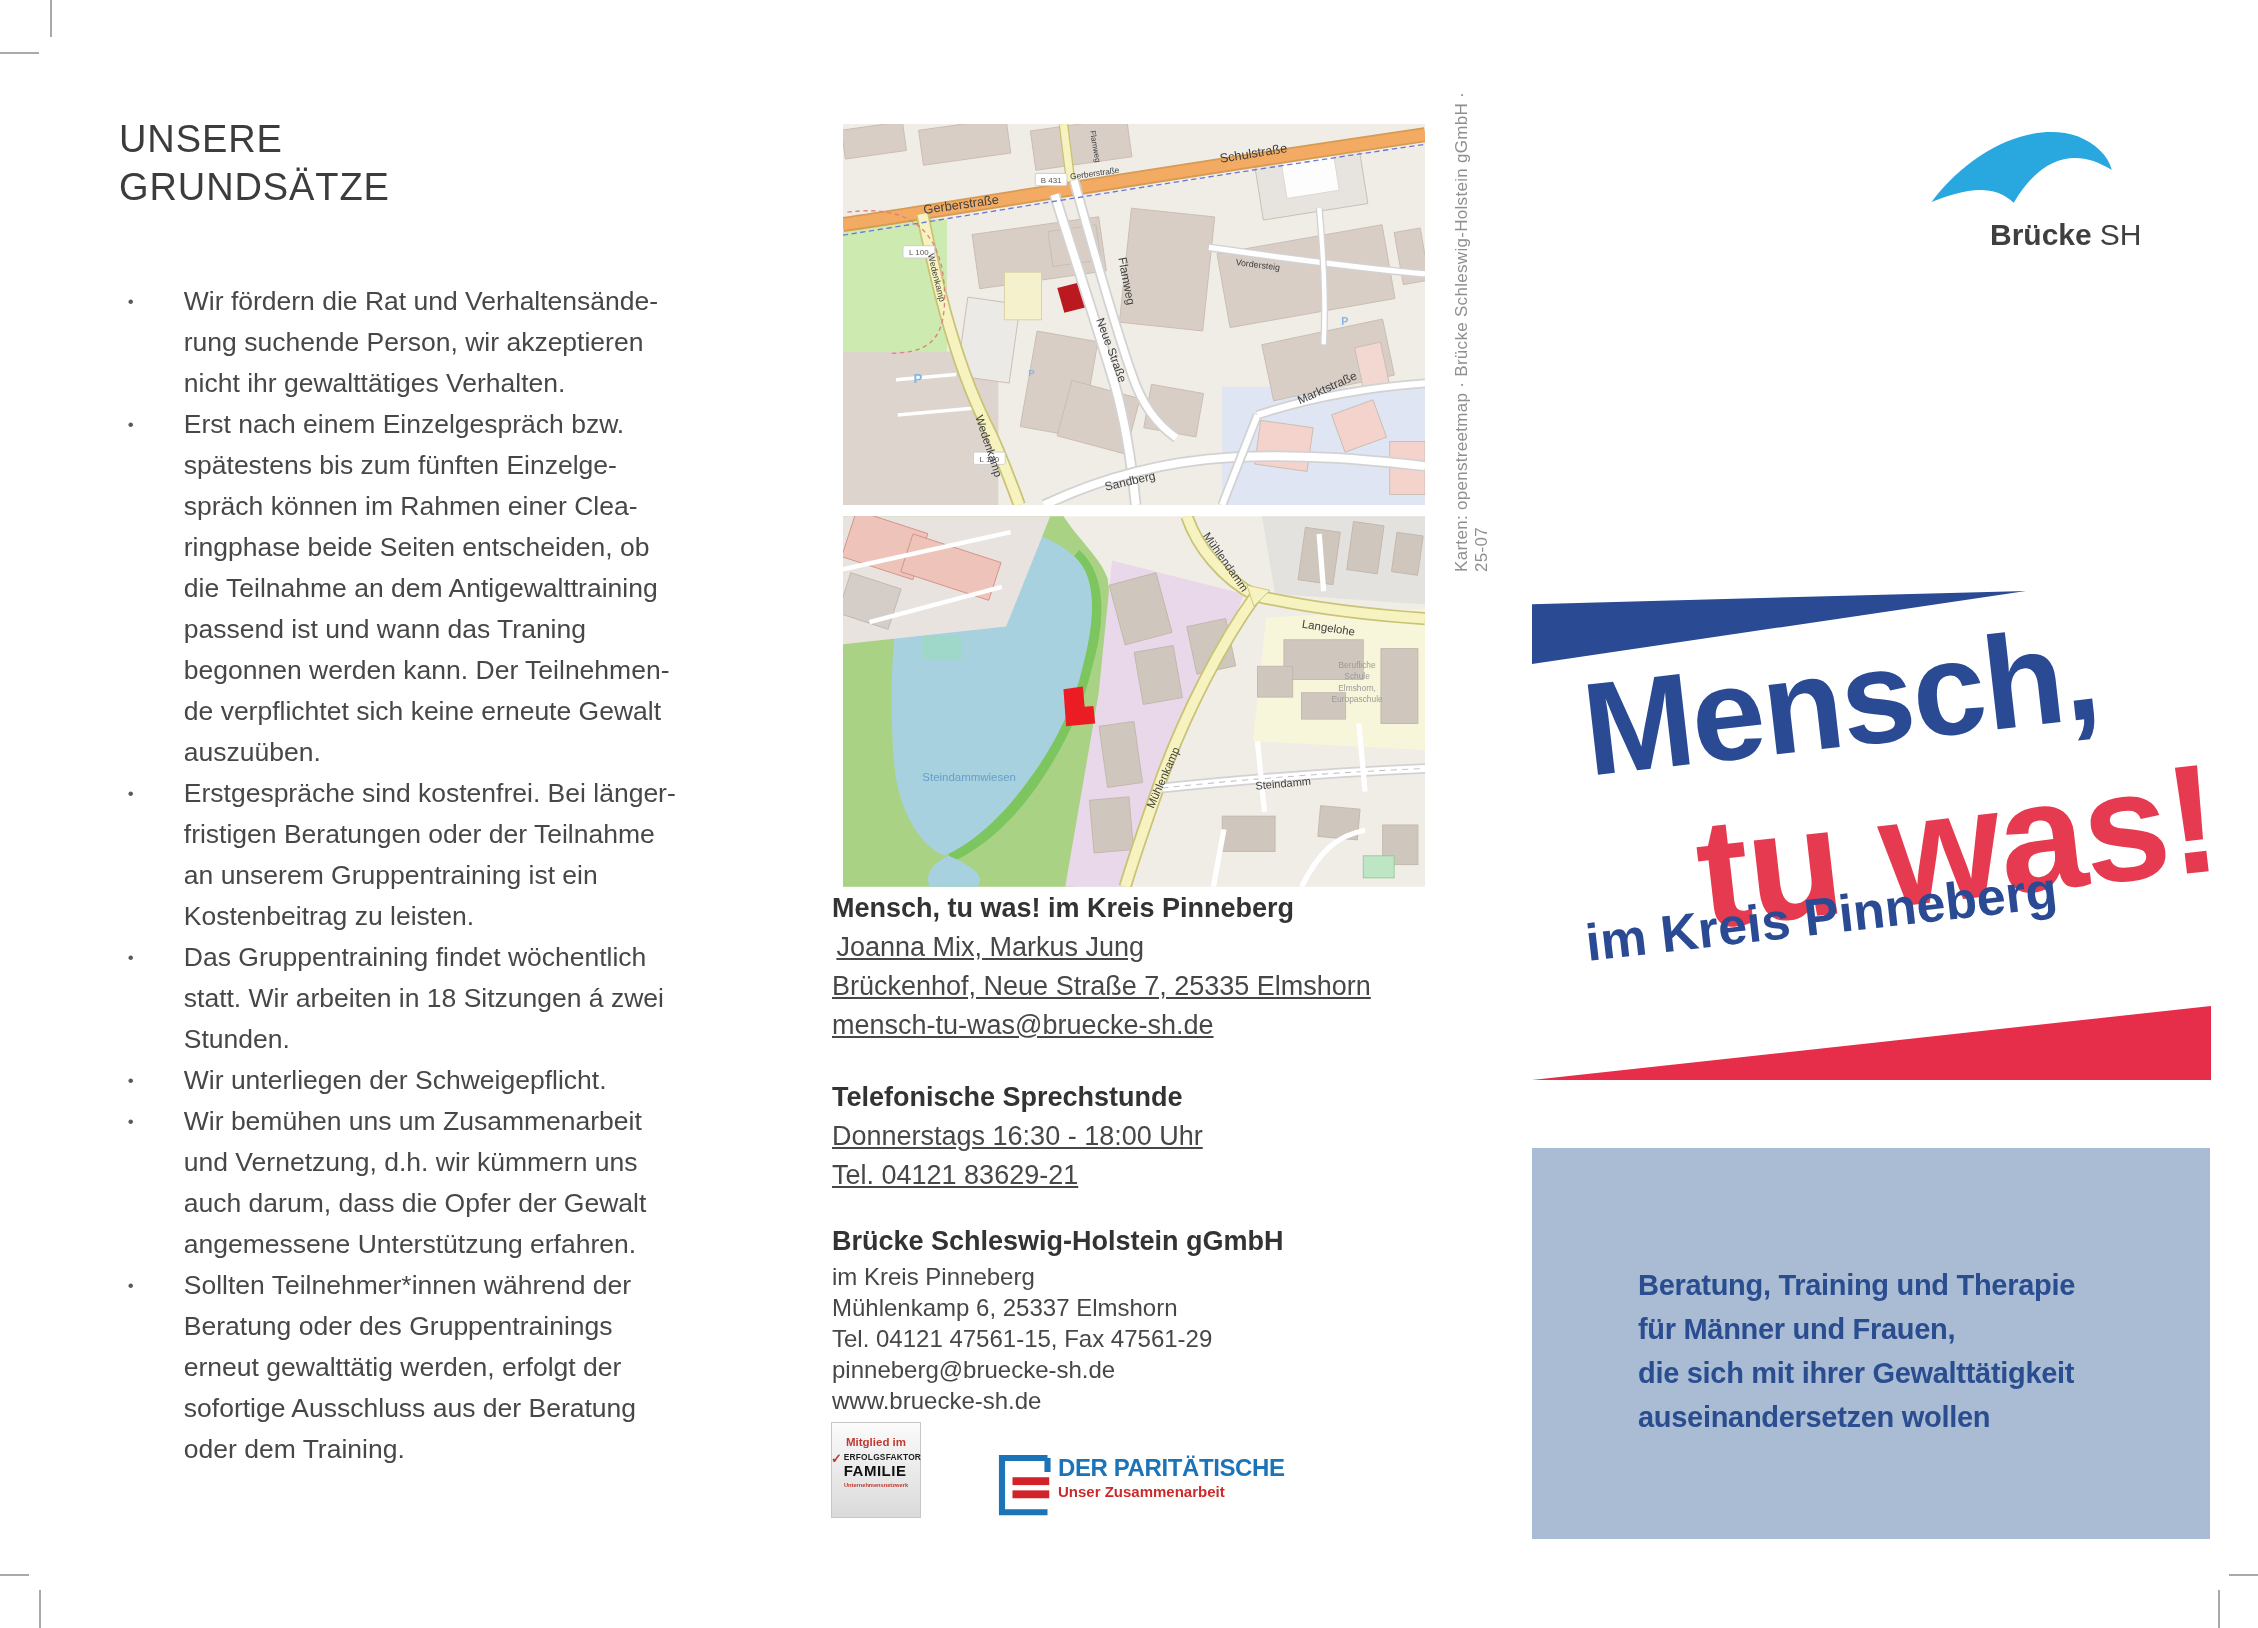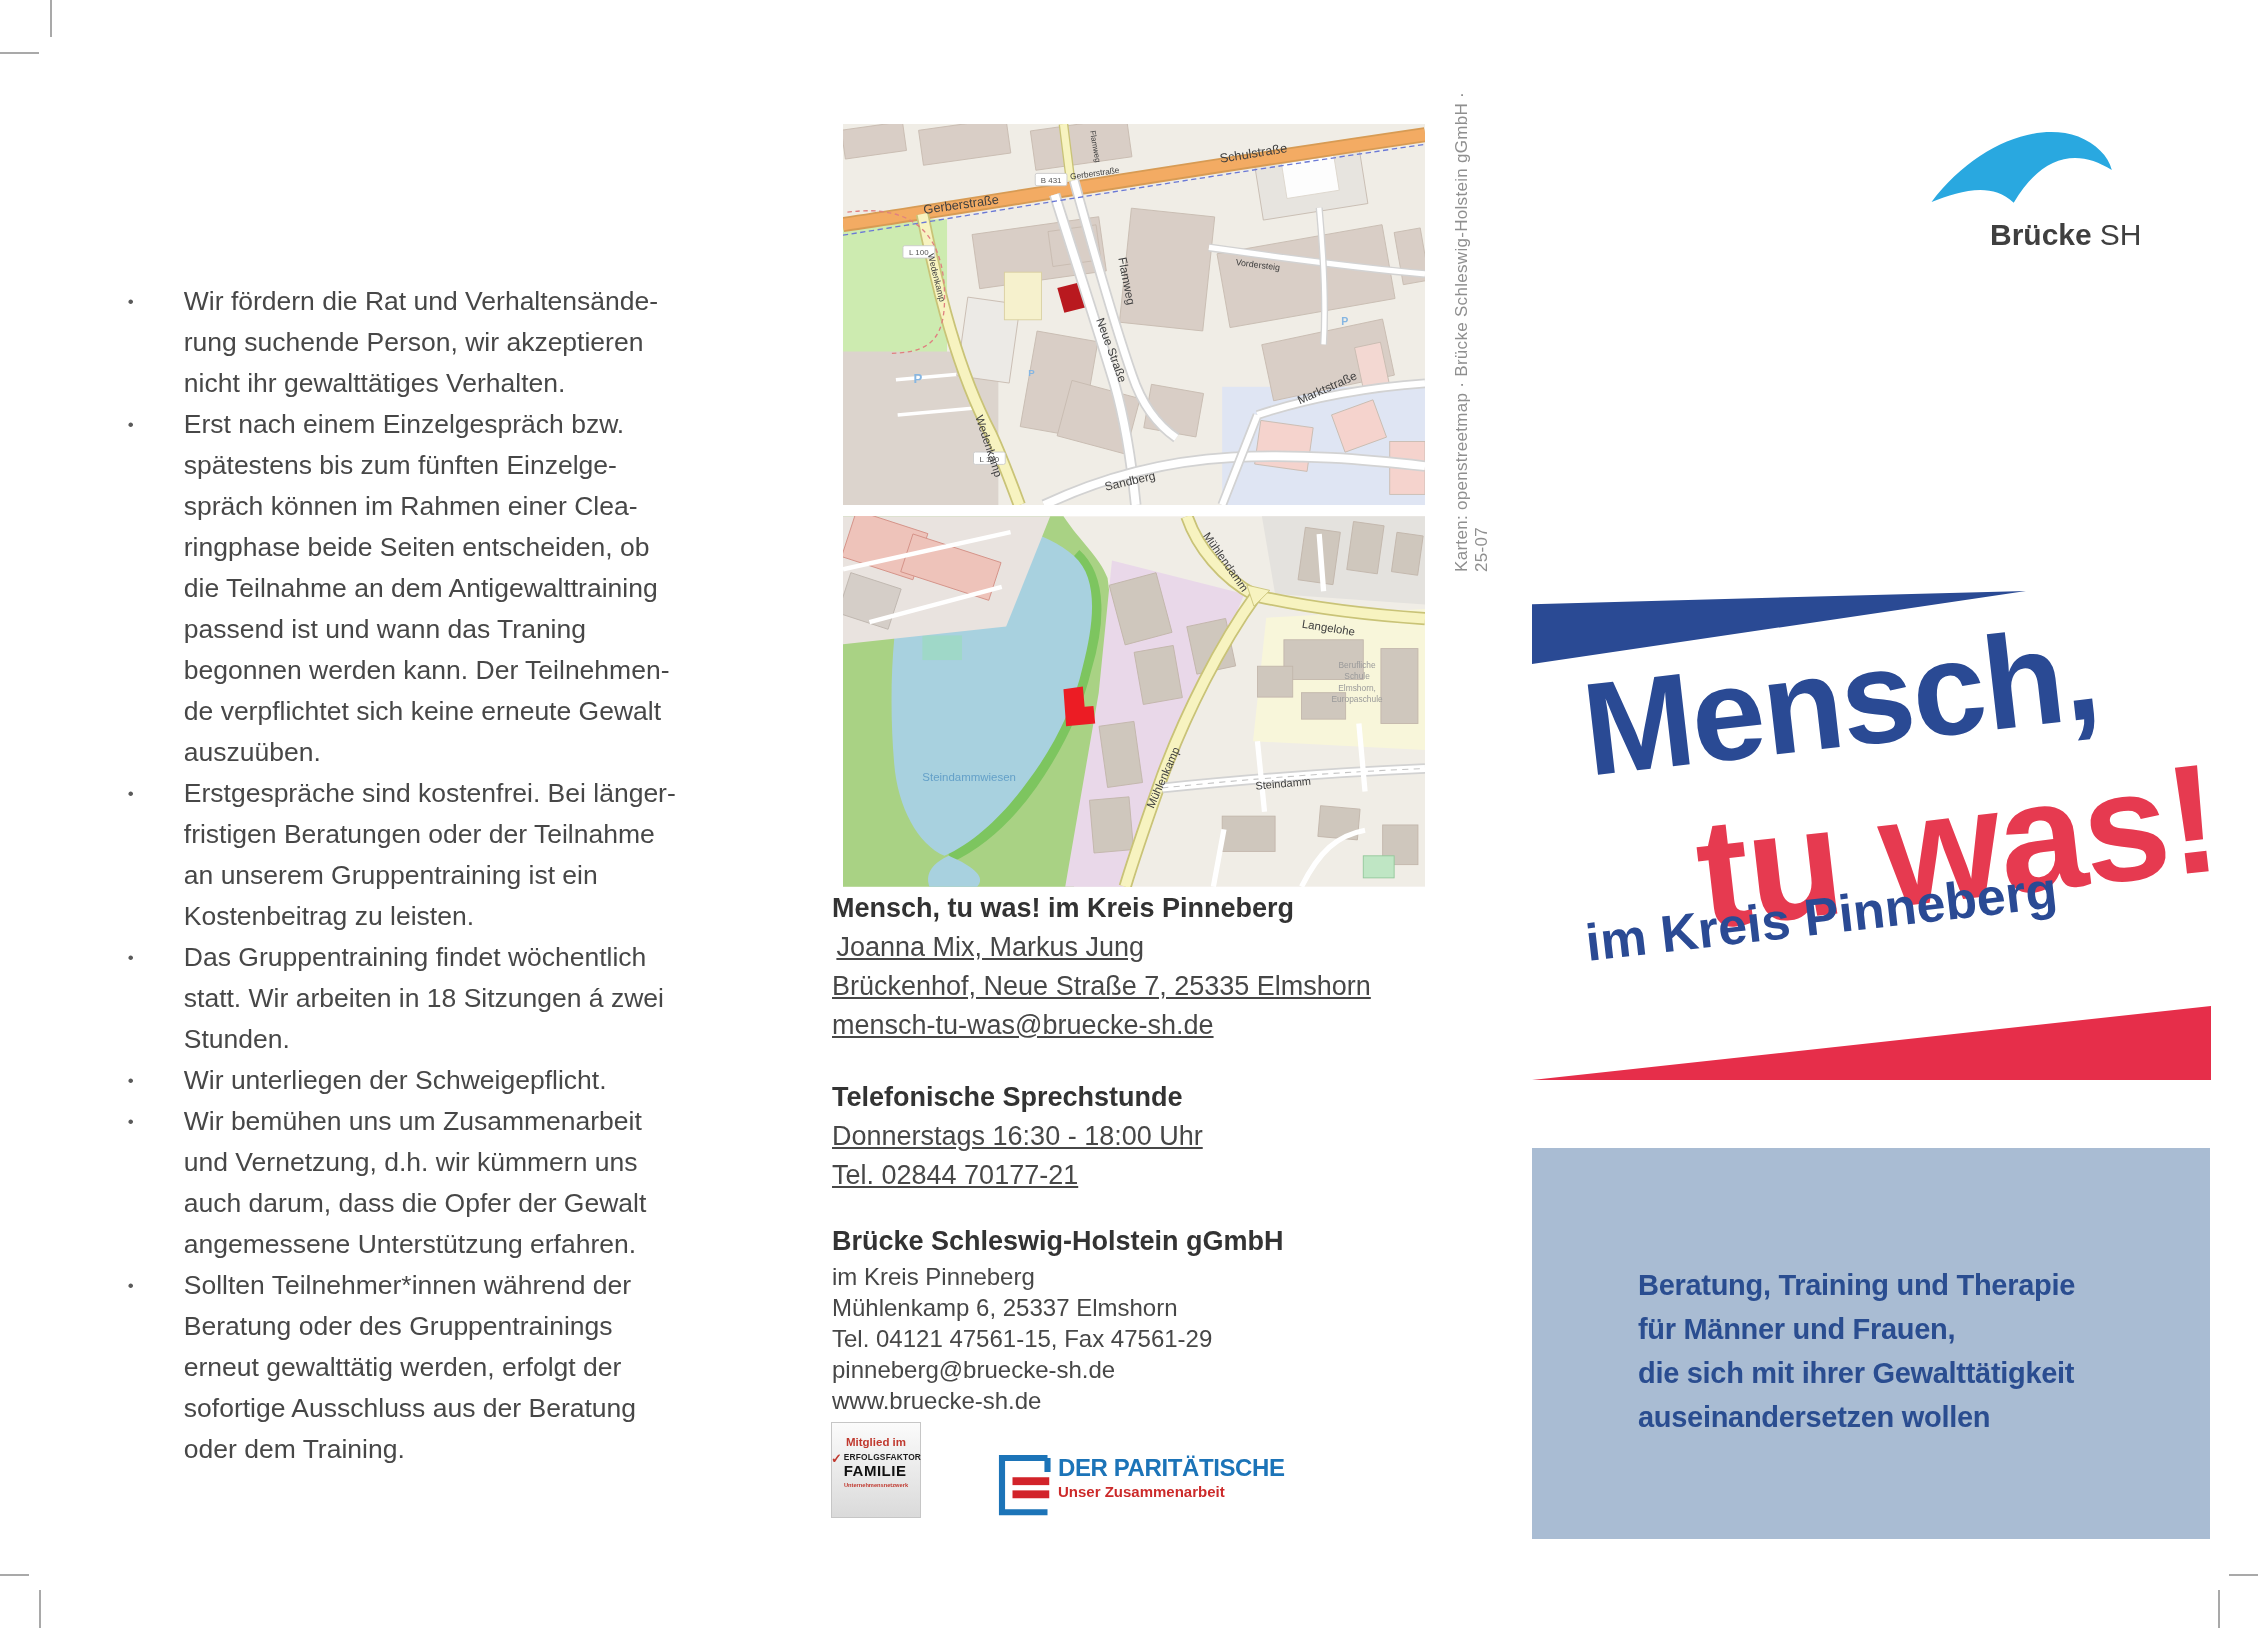--- a/index.html
+++ b/index.html
@@ -63,20 +63,22 @@
 
 <div id="page">
 
   <div class="mark" style="left:50px;top:0;width:1.8px;height:37px;"></div>
   <div class="mark" style="left:0;top:52px;width:39px;height:1.8px;"></div>
   <div class="mark" style="left:0;top:1574px;width:29px;height:1.8px;"></div>
   <div class="mark" style="left:39px;top:1590px;width:1.8px;height:39px;"></div>
   <div class="mark" style="left:2229px;top:1574px;width:29px;height:1.8px;"></div>
   <div class="mark" style="left:2218px;top:1590px;width:1.8px;height:39px;"></div>
 
+  <div class="abs lp-heading pre">UNSERE
+GRUNDSÄTZE</div>
 
   <div class="abs bullets">
     <div class="bullet">
       <span class="dot">•</span>
       <span class="txt pre">Wir fördern die Rat und Verhaltensände-
 rung suchende Person, wir akzeptieren
 nicht ihr gewalttätiges Verhalten.</span>
     </div>
     <div class="bullet">
       <span class="dot">•</span>
@@ -291,21 +293,21 @@
   <div class="abs" style="left:832px;top:889px;">
     <div class="mb-title">Mensch, tu was! im Kreis Pinneberg</div>
     <div class="mb-line" style="padding-left:4.4px;">Joanna Mix, Markus Jung</div>
     <div class="mb-line">Brückenhof, Neue Straße 7, 25335 Elmshorn</div>
     <div class="mb-line">mensch-tu-was@bruecke-sh.de</div>
   </div>
 
   <div class="abs" style="left:832px;top:1078px;">
     <div class="mb-title">Telefonische Sprechstunde</div>
     <div class="mb-line">Donnerstags 16:30 - 18:00 Uhr</div>
-    <div class="mb-line">Tel. 02844 70177-21</div>
+    <div class="mb-line">Tel. 04121 83629-21</div>
   </div>
 
   <div class="abs" style="left:832px;top:1222px;">
     <div class="mb-title">Brücke Schleswig-Holstein gGmbH</div>
     <div class="mb-small pre">im Kreis Pinneberg
 Mühlenkamp 6, 25337 Elmshorn
 Tel. 04121 47561-15, Fax 47561-29
 pinneberg@bruecke-sh.de
 www.bruecke-sh.de</div>
   </div>

